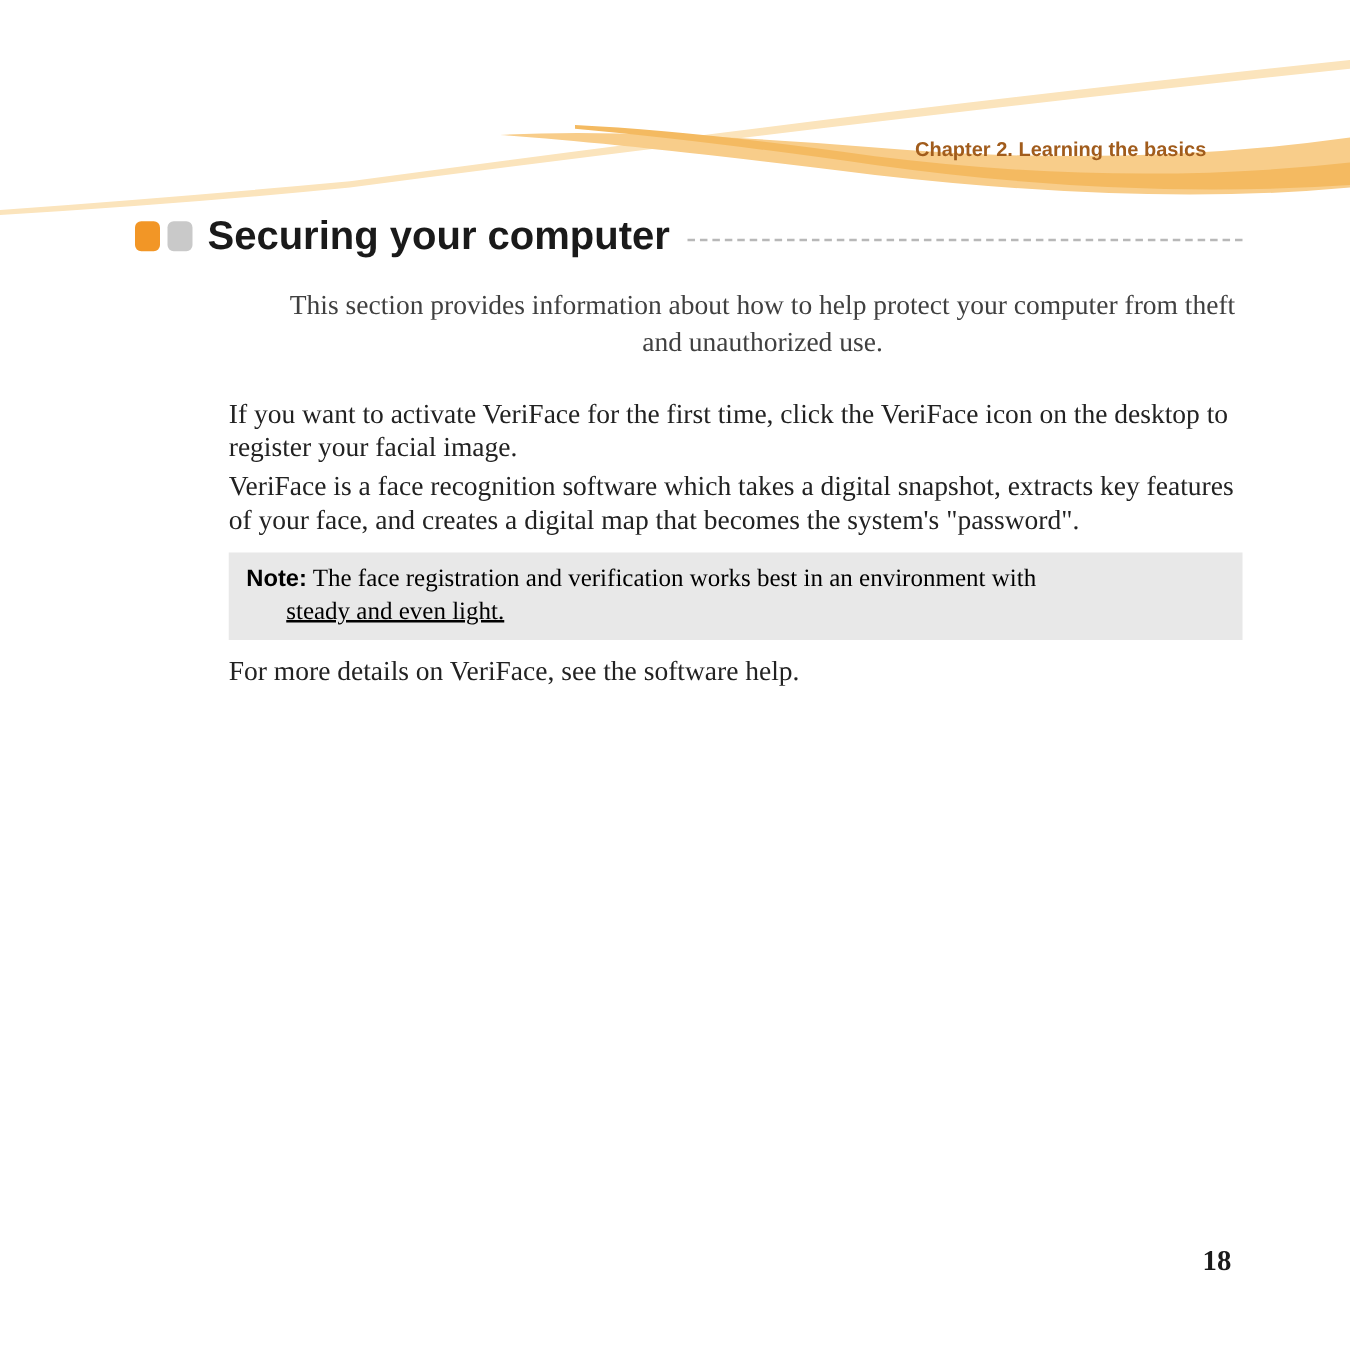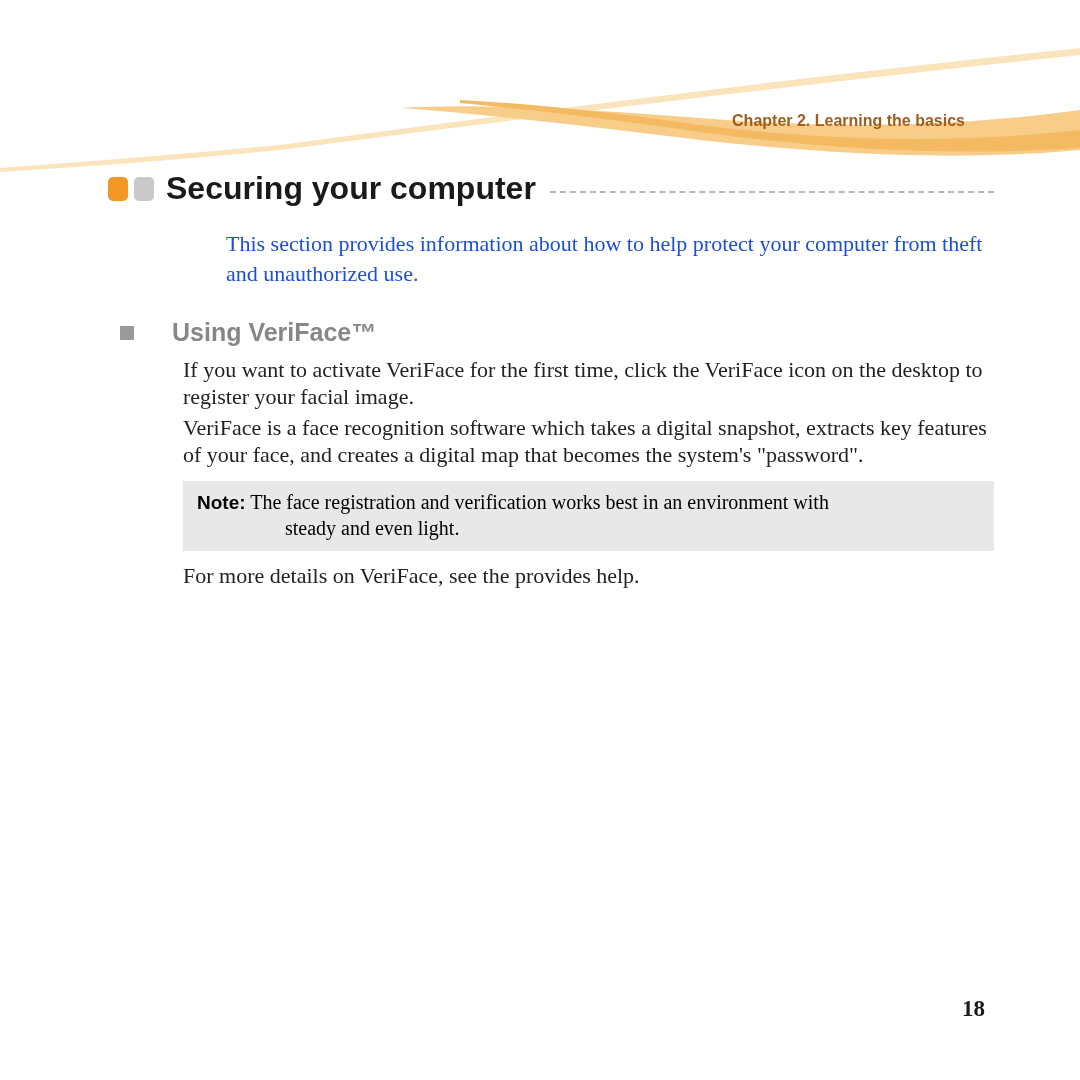--- a/index.html
+++ b/index.html
@@ -74,23 +74,24 @@
     }
     .heading-dashes {
       flex: 1;
       height: 1px;
       border-top: 2px dashed #b8b8b8;
       margin-top: 6px;
     }
     .intro-text {
       margin-left: 118px;
       font-size: 22px;
-      color: #1d4ed8;
+      color: #404040;
       line-height: 1.35;
       margin-bottom: 30px;
+      text-align: center;
     }
     .sub-heading-row {
       display: flex;
       align-items: center;
       margin-bottom: 10px;
       margin-left: 12px;
     }
     .sub-bullet {
       width: 14px;
       height: 14px;
@@ -125,21 +126,22 @@
     .note-label {
       font-family: Arial, Helvetica, sans-serif;
       font-weight: bold;
       font-size: 19px;
     }
     .note-content {
       display: inline;
     }
     .note-indent {
       display: block;
-      margin-left: 88px;
+      margin-left: 32px;
+      text-decoration: underline;
     }
     .page-number {
       position: absolute;
       bottom: 58px;
       right: 95px;
       font-family: Georgia, serif;
       font-weight: bold;
       font-size: 23px;
       color: #1a1a1a;
     }
@@ -162,30 +164,26 @@
     <div class="heading-bullets">
       <div class="bullet-orange"></div>
       <div class="bullet-gray"></div>
     </div>
     <div class="main-heading">Securing your computer</div>
     <div class="heading-dashes"></div>
   </div>
 
   <div class="intro-text">This section provides information about how to help protect your computer from theft and unauthorized use.</div>
 
-  <div class="sub-heading-row">
-    <div class="sub-bullet"></div>
-    <div class="sub-heading">Using VeriFace™</div>
-  </div>
 
   <div class="body-text spaced">If you want to activate VeriFace for the first time, click the VeriFace icon on the desktop to register your facial image.</div>
   <div class="body-text">VeriFace is a face recognition software which takes a digital snapshot, extracts key features of your face, and creates a digital map that becomes the system's "password".</div>
 
   <div class="note-box">
     <span class="note-label">Note:</span>
     <span class="note-content">The face registration and verification works best in an environment with</span>
     <span class="note-indent">steady and even light.</span>
   </div>
 
-  <div class="body-text">For more details on VeriFace, see the provides help.</div>
+  <div class="body-text">For more details on VeriFace, see the software help.</div>
 </div>
 
 <div class="page-number">18</div>
 
 </body></html>

